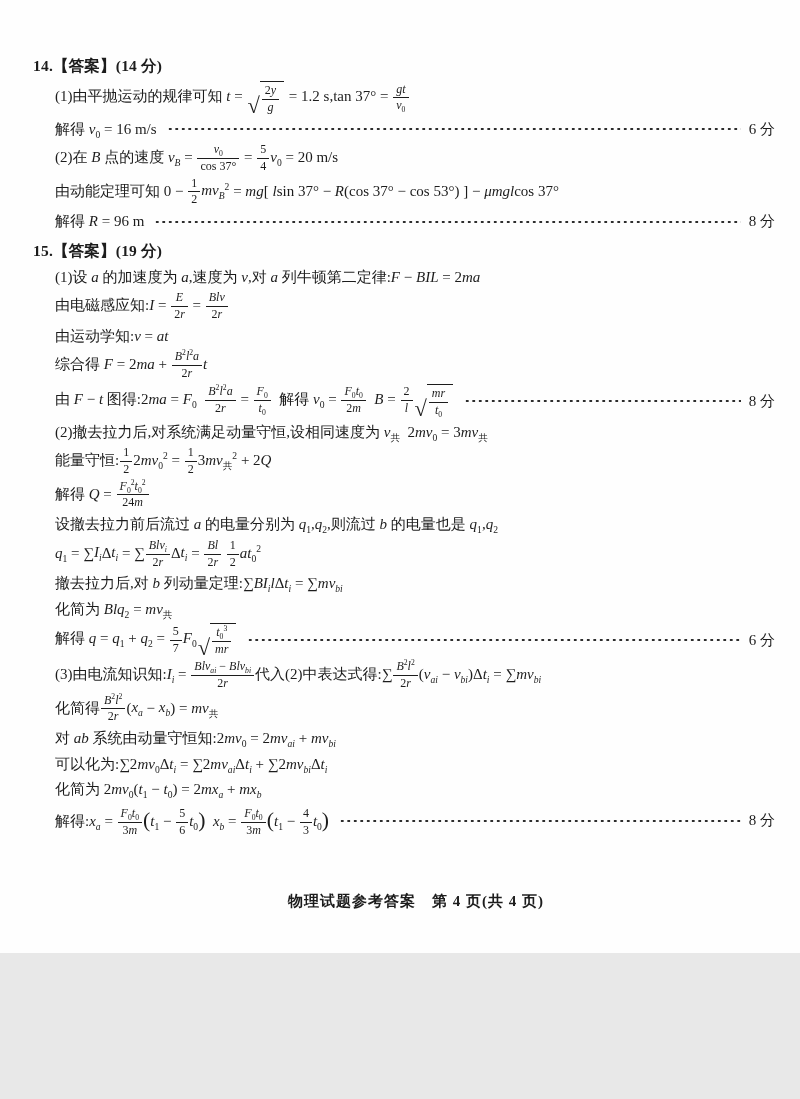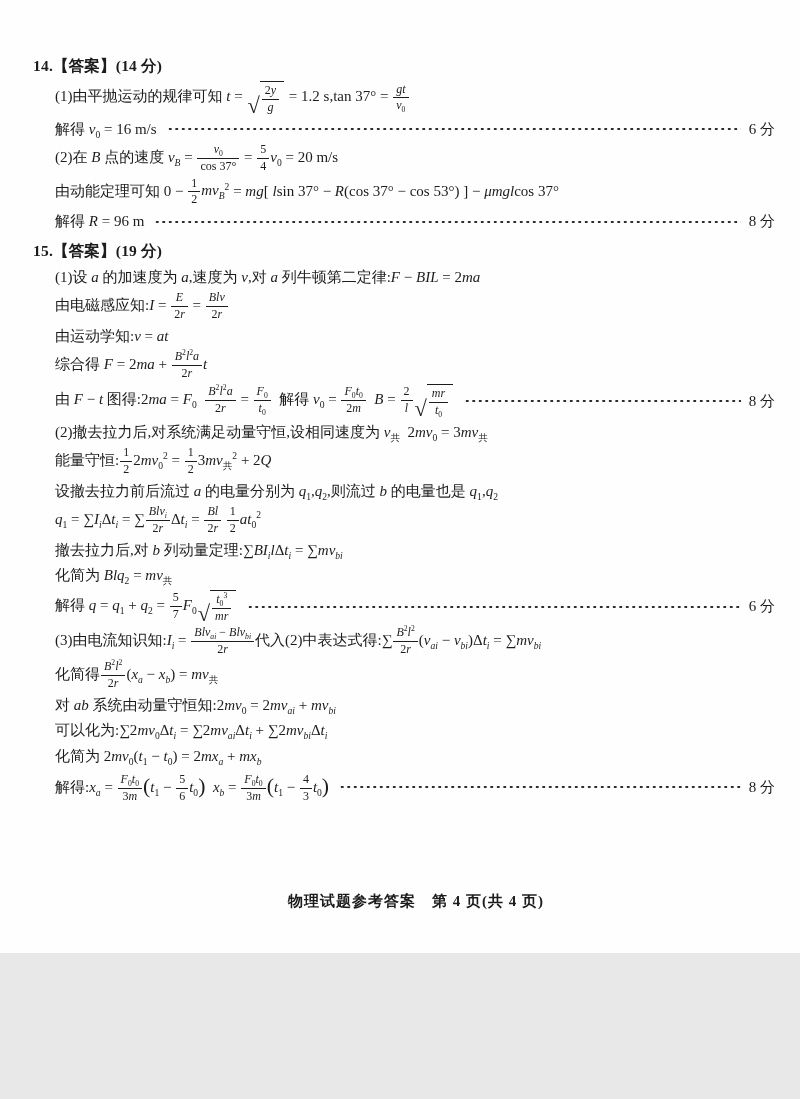--- a/index.html
+++ b/index.html
@@ -86,20 +86,21 @@
                   <span class="num"><i>mr</i></span>
                   <span class="den"><i>t</i><sub>0</sub></span>
                 </span>
               </span>
             </span></span>
         <span class="leader"></span>
         <span class="score">8 分</span>
       </div>
       <div class="line">(2)撤去拉力后,对系统满足动量守恒,设相同速度为 <i>v</i><sub>共</sub>&nbsp;&nbsp;2<i>mv</i><sub>0</sub> = 3<i>mv</i><sub>共</sub></div>
       <div class="line">能量守恒:<span class="frac"><span class="num">1</span><span class="den">2</span></span>2<i>mv</i><sub>0</sub><sup>2</sup> = <span class="frac"><span class="num">1</span><span class="den">2</span></span>3<i>mv</i><sub>共</sub><sup>2</sup> + 2<i>Q</i></div>
+      <div class="line">解得 <i>Q</i> = <span class="frac"><span class="num"><i>F</i><sub>0</sub><sup>2</sup><i>t</i><sub>0</sub><sup>2</sup></span><span class="den">24<i>m</i></span></span></div>
       <div class="line">设撤去拉力前后流过 <i>a</i> 的电量分别为 <i>q</i><sub>1</sub>,<i>q</i><sub>2</sub>,则流过 <i>b</i> 的电量也是 <i>q</i><sub>1</sub>,<i>q</i><sub>2</sub></div>
       <div class="line"><i>q</i><sub>1</sub> = ∑<i>I<sub>i</sub></i>Δ<i>t<sub>i</sub></i> = ∑<span class="frac"><span class="num"><i>Blv<sub>i</sub></i></span><span class="den">2<i>r</i></span></span>Δ<i>t<sub>i</sub></i> = <span class="frac"><span class="num"><i>Bl</i></span><span class="den">2<i>r</i></span></span> <span class="frac"><span class="num">1</span><span class="den">2</span></span><i>at</i><sub>0</sub><sup>2</sup></div>
       <div class="line">撤去拉力后,对 <i>b</i> 列动量定理:∑<i>BI<sub>i</sub>l</i>Δ<i>t<sub>i</sub></i> = ∑<i>mv<sub>bi</sub></i></div>
       <div class="line">化简为 <i>Blq</i><sub>2</sub> = <i>mv</i><sub>共</sub></div>
       <div class="line scored">
         <span class="ltext">解得 <i>q</i> = <i>q</i><sub>1</sub> + <i>q</i><sub>2</sub> = <span class="frac"><span class="num">5</span><span class="den">7</span></span><i>F</i><sub>0</sub><span class="sqrt">
               <span class="rt">√</span>
               <span class="rb">
                 <span class="frac">
                   <span class="num"><i>t</i><sub>0</sub><sup>3</sup></span>

